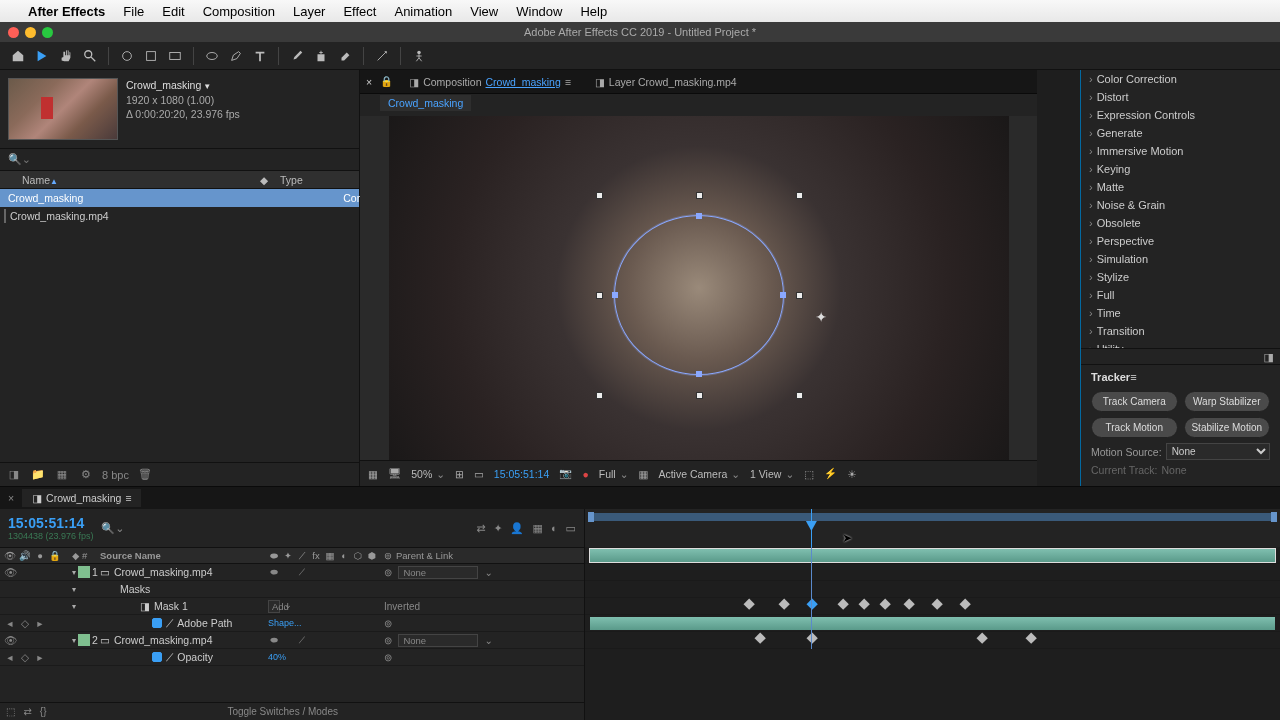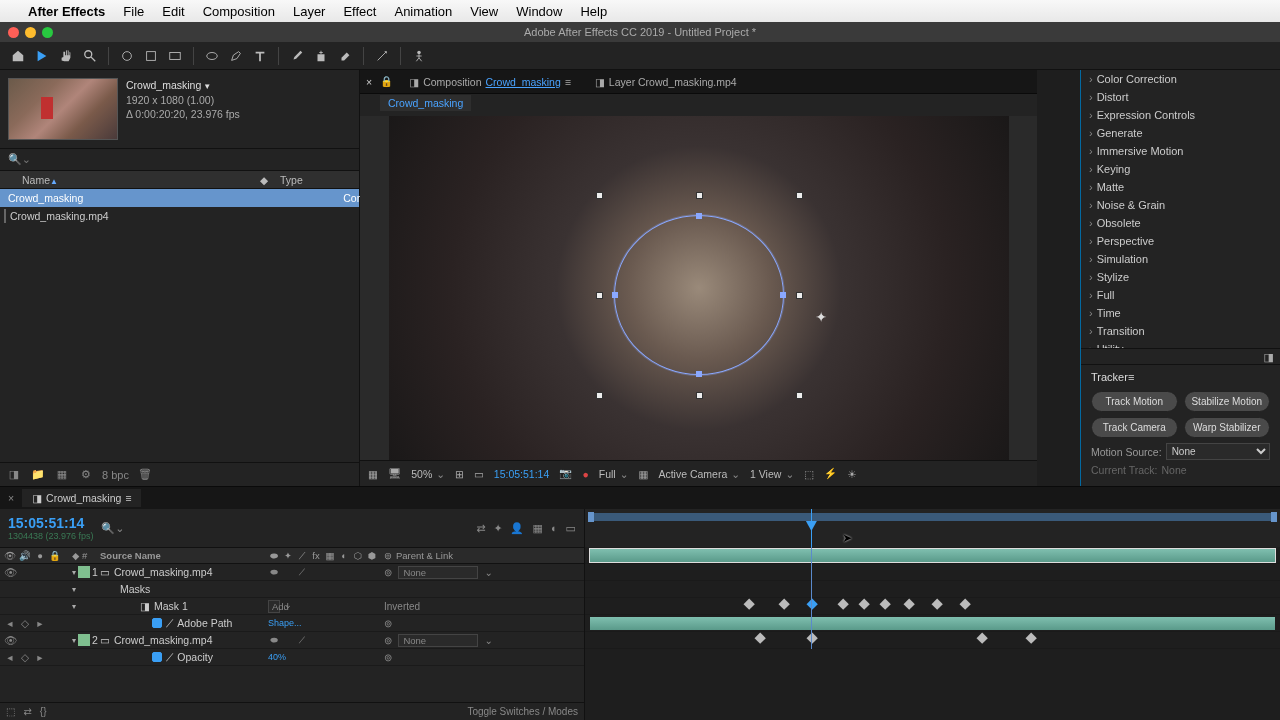--- a/index.html
+++ b/index.html
@@ -87,21 +87,21 @@
 .viewer-footer .timecode { color: #3a9ff5; }
 
 
 .fx-list { flex: 1; overflow: hidden; }
 .fx-list .fx-item { padding: 3px 8px; cursor: pointer; font-size: 11px; color: #ccc; }
 .fx-list .fx-item::before { content: '›'; color: #888; margin-right: 4px; display: inline-block; }
 .right-col .panel-corner { height: 16px; text-align: right; padding: 2px 6px; color: #aaa; border-top: 1px solid #111; }
 
 
 .tracker-panel { border-top: 1px solid #111; padding: 6px 10px 10px; }
-.tracker-panel .tp-head { display: flex; justify-content: flex-start; align-items: center; margin-bottom: 8px; color: #ddd; font-size: 11px; }
+.tracker-panel .tp-head { display: flex; justify-content: flex-start; align-items: center; margin-bottom: 8px; color: #ddd; font-size: 11px; font-weight: bold; }
 .tracker-panel .btn-row { display: flex; gap: 6px; margin-bottom: 5px; }
 .tracker-panel button { flex: 1; background: #4a4a4a; border: 1px solid #222; color: #ddd; padding: 4px 0; border-radius: 12px; font-size: 10px; cursor: pointer; }
 .tracker-panel .field-row { display: flex; align-items: center; gap: 4px; margin-top: 4px; color: #999; font-size: 10.5px; }
 .tracker-panel select { flex: 1; background: #2a2a2a; border: 1px solid #444; color: #ccc; font-size: 10px; padding: 1px; }
 .tracker-panel .field-row.dim { color: #666; }
 
 
 .timeline { height: 234px; background: #232323; border-top: 1px solid #0a0a0a; display: flex; flex-direction: column; }
 .tl-tabs { height: 22px; background: #161616; display: flex; align-items: center; padding: 0 4px; gap: 4px; font-size: 10.5px; }
 .tl-tabs .tab { padding: 3px 10px; background: #232323; color: #ccc; display: flex; align-items: center; gap: 4px; cursor: pointer; }
@@ -138,21 +138,21 @@
 .layer-row .parent-dd { background: #2a2a2a; border: 1px solid #444; padding: 0 4px; width: 80px; font-size: 9.5px; }
 .layer-row.indent1 .c3 { padding-left: 20px; }
 .layer-row.indent2 .c3 { padding-left: 40px; }
 .layer-row.indent3 .c3 { padding-left: 52px; }
 .layer-row .prop-value { color: #3a9ff5; cursor: pointer; }
 .layer-row .mode-dd { background: #2a2a2a; border: 1px solid #444; width: 50px; padding: 0 3px; font-size: 9.5px; }
 .layer-row .stopwatch { width: 10px; height: 10px; border: 1px solid #888; border-radius: 2px; }
 .layer-row .stopwatch.on { background: #3a9ff5; border-color: #3a9ff5; }
 
 .tl-footer { height: 18px; background: #232323; border-top: 1px solid #111; display: flex; align-items: center; padding: 0 6px; gap: 8px; color: #888; font-size: 10px; }
-.tl-footer .toggle-label { margin-left: auto; cursor: pointer; }
+.tl-footer .toggle-label { margin-left: auto; margin-right: 240px; cursor: pointer; }
 
 
 .ruler { height: 38px; position: relative; background: #232323; }
 .ruler .workarea { position: absolute; top: 4px; left: 5px; right: 5px; height: 8px; background: #3a5a7a; border-radius: 2px; }
 .ruler .workarea .wa-cap { position: absolute; top: -1px; width: 6px; height: 10px; background: #6695cc; }
 .ruler .ticks { position: absolute; bottom: 0; left: 0; right: 0; height: 22px; display: flex; }
 .ruler .tick { position: relative; flex: 1; border-left: 1px solid #444; font-size: 9px; color: #888; padding-left: 2px; }
 .ruler .cti { position: absolute; top: 0; bottom: 0; width: 1px; background: #3a9ff5; z-index: 10; }
 .ruler .cti::before { content: ''; position: absolute; top: 12px; left: -5px; width: 11px; height: 10px; background: #3a9ff5; clip-path: polygon(0 0,100% 0,50% 100%); }
 
@@ -399,26 +399,26 @@
       <div class="fx-item">Transition</div>
       <div class="fx-item">Utility</div>
     </div>
     <div class="panel-corner">◨</div>
     <div class="tracker-panel">
       <div class="tp-head">
         <span>Tracker</span>
         <span>≡</span>
       </div>
       <div class="btn-row">
+        <button>Track Camera</button>
+        <button>Warp Stabilizer</button>
+      </div>
+      <div class="btn-row">
         <button>Track Motion</button>
         <button>Stabilize Motion</button>
-      </div>
-      <div class="btn-row">
-        <button>Track Camera</button>
-        <button>Warp Stabilizer</button>
       </div>
       <div class="field-row">
         <span>Motion Source:</span>
         <select><option>None</option></select>
       </div>
       <div class="field-row dim">
         <span>Current Track:</span>
         <span>None</span>
       </div>
     </div>

